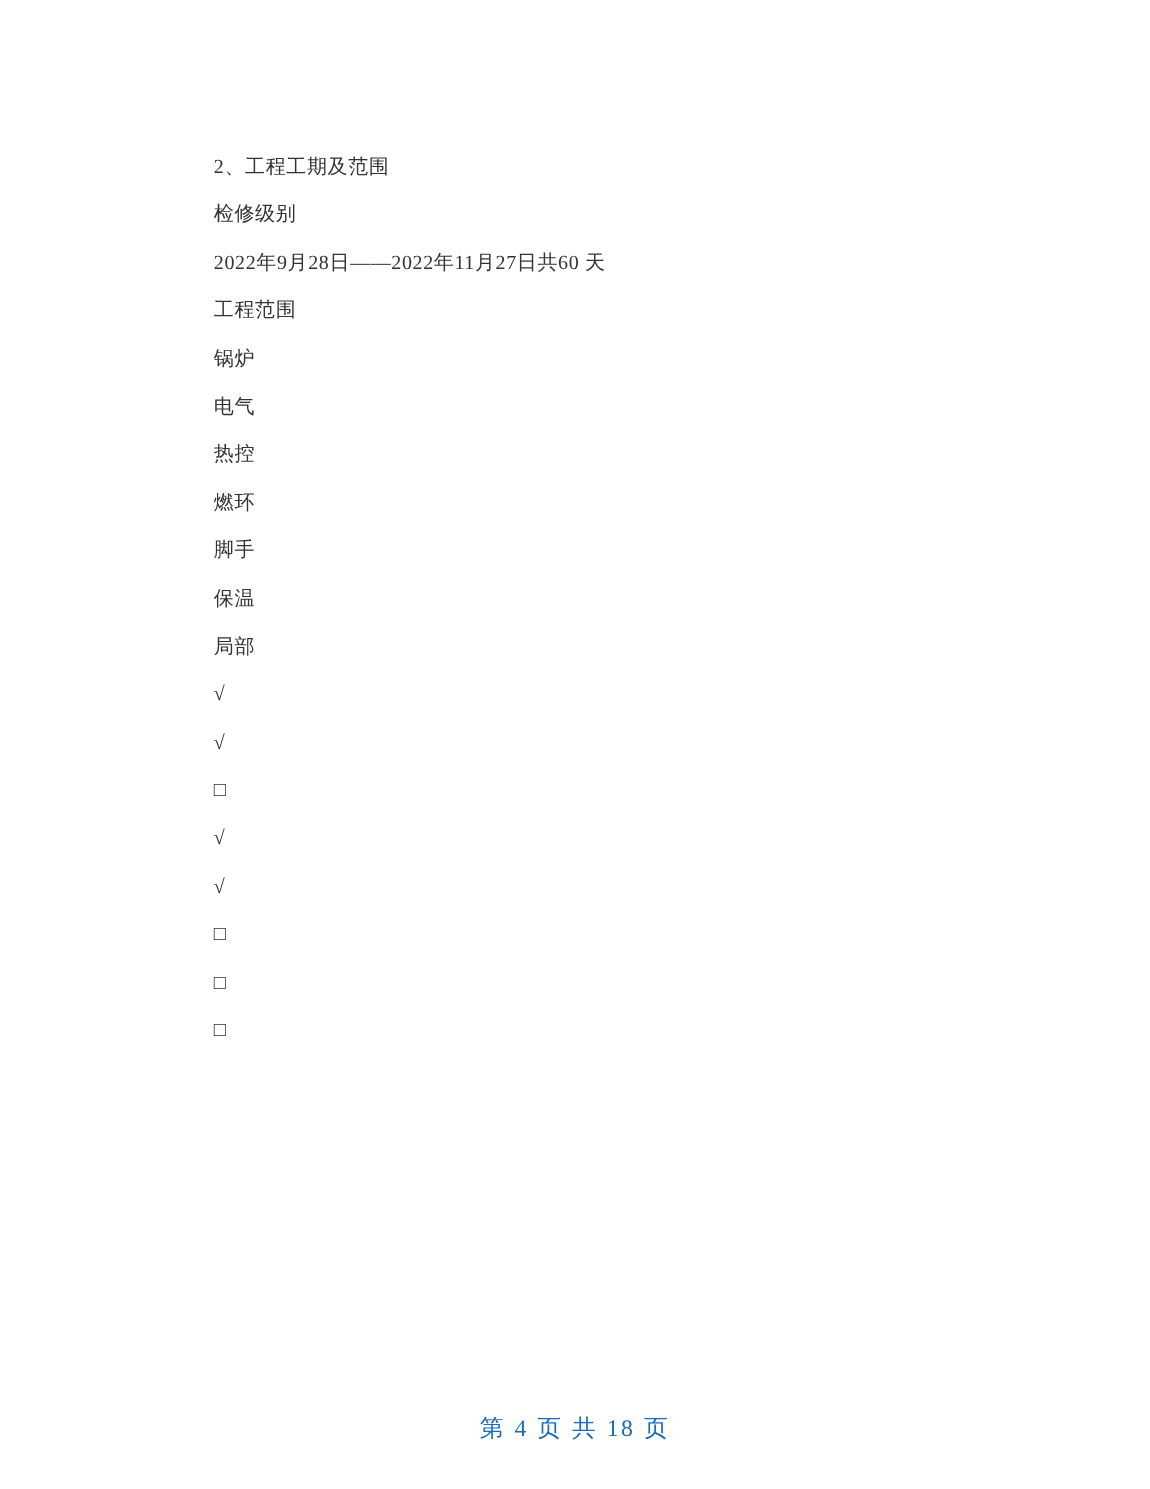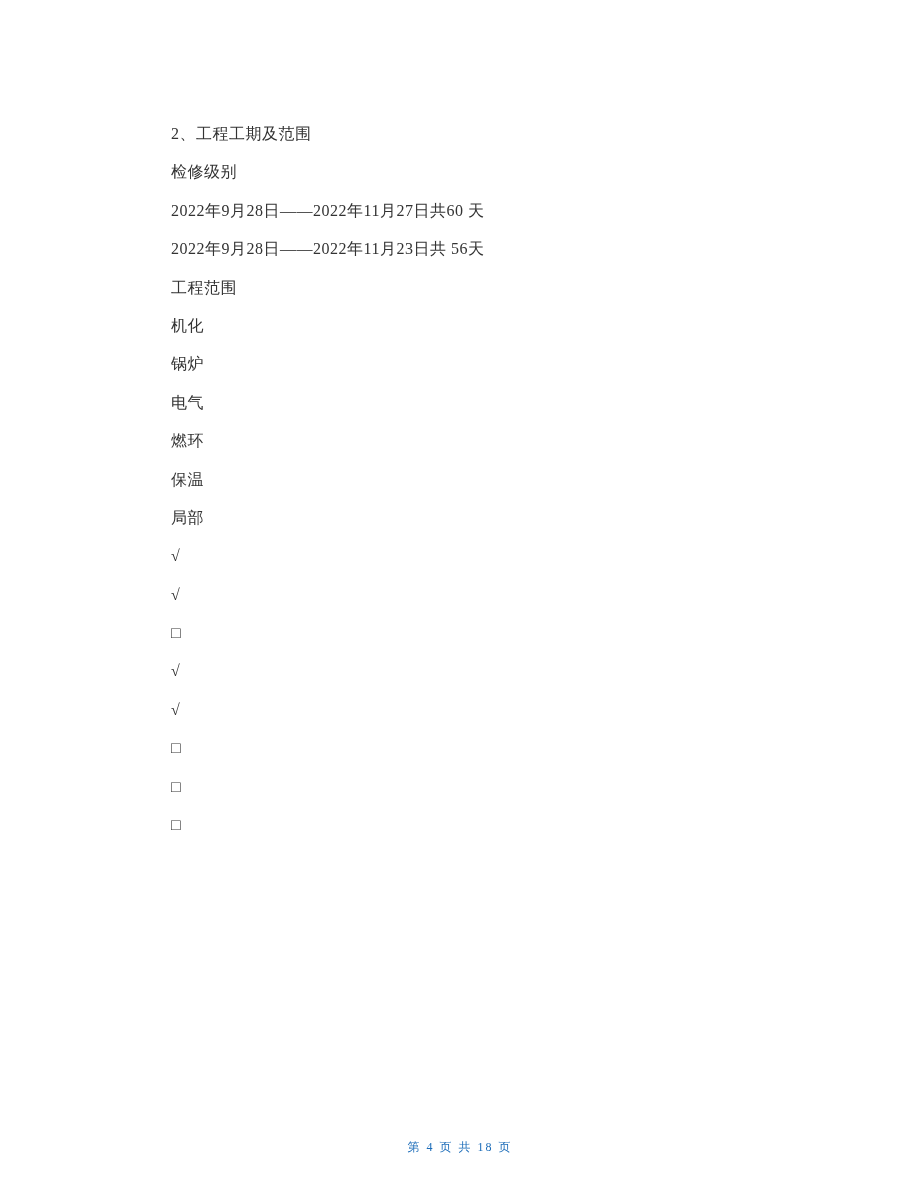--- a/index.html
+++ b/index.html
@@ -25,38 +25,38 @@
       font-size: 16px;
       line-height: 2.4;
       letter-spacing: 0.5px;
     }
     .page-footer {
       position: absolute;
       bottom: 35px;
       left: 0;
       right: 0;
       text-align: center;
-      font-size: 12px;
+      font-size: 19px;
       color: #1a6bb8;
       letter-spacing: 2px;
     }
   </style>
 </head>
 <body>
 
 <div class="content">
   <div class="line">2、工程工期及范围</div>
   <div class="line">检修级别</div>
   <div class="line">2022年9月28日——2022年11月27日共60 天</div>
-  <div class="line">2022年9月28日——2022年11月23日共 56天</div>
   <div class="line">工程范围</div>
-  <div class="line">机化</div>
   <div class="line">锅炉</div>
   <div class="line">电气</div>
+  <div class="line">热控</div>
   <div class="line">燃环</div>
+  <div class="line">脚手</div>
   <div class="line">保温</div>
   <div class="line">局部</div>
   <div class="line">√</div>
   <div class="line">√</div>
   <div class="line">□</div>
   <div class="line">√</div>
   <div class="line">√</div>
   <div class="line">□</div>
   <div class="line">□</div>
   <div class="line">□</div>

